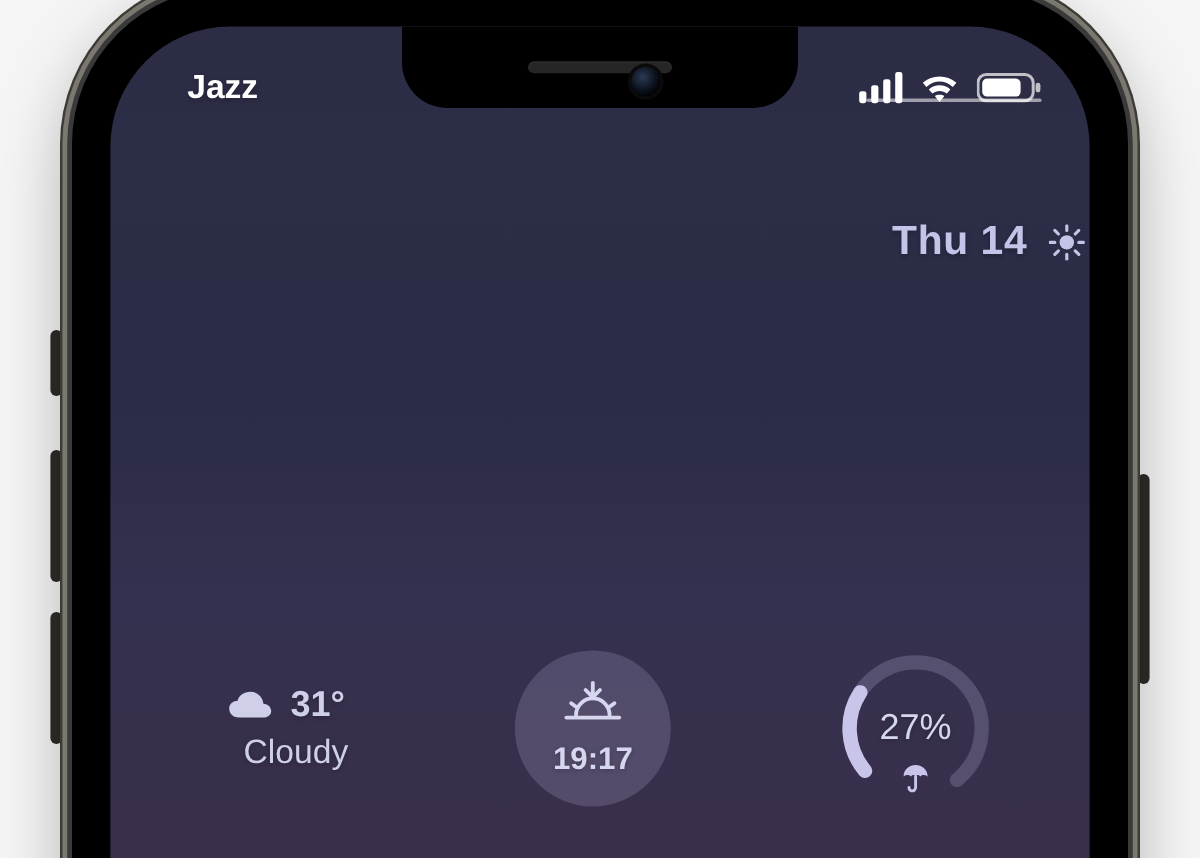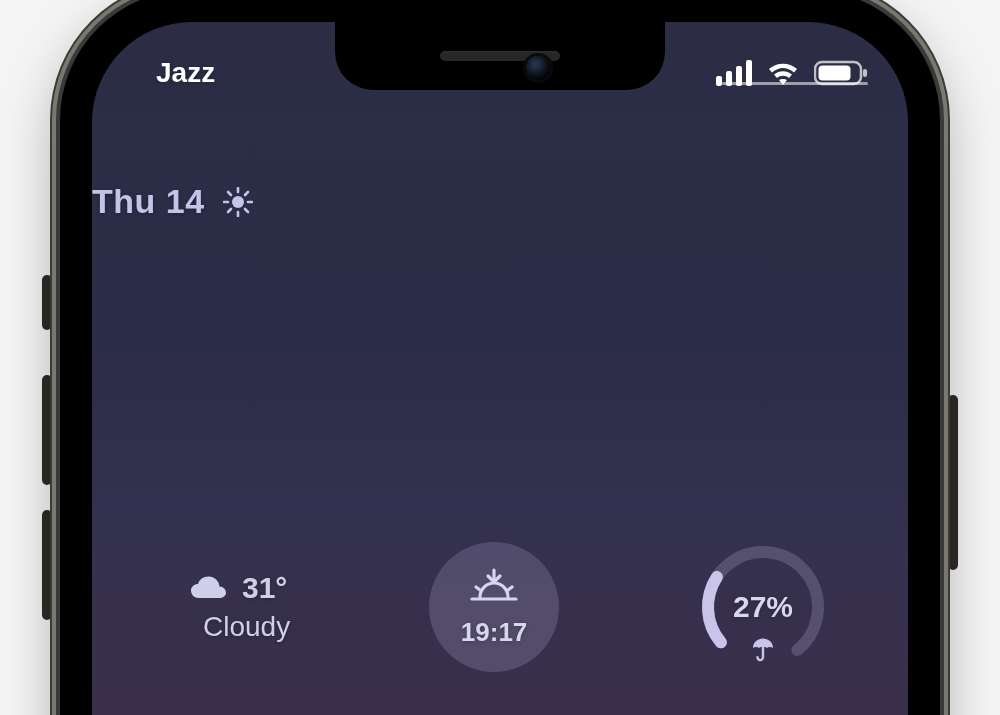--- a/index.html
+++ b/index.html
@@ -130,20 +130,21 @@
     background: rgba(255,255,255,.55);
     border-radius: 2px;
   }
 
   
   .ls-content {
     position: absolute;
     top: 160px;
     left: 0; right: 4px;
     display: flex;
+    flex-direction: column;
     align-items: flex-end;
     color: #c9c9ee;
   }
   .date-row {
     display: flex;
     align-items: center;
     gap: 18px;
     font-size: 34px;
     font-weight: 600;
     letter-spacing: .5px;
@@ -194,21 +195,21 @@
   }
   .round-widget.sunset {
     background: rgba(170,160,200,.25);
   }
   .round-widget.sunset .lbl { font-size: 26px; font-weight: 600; margin-top: 6px; }
 
   .round-widget.rain {
     background: transparent;
   }
   .ring-svg { position:absolute; inset:0; }
-  .rain .pct { font-size: 30px; font-weight: 700; }
+  .rain .pct { font-size: 30px; font-weight: 400; }
   .rain .umbrella { position:absolute; bottom: 6px; left: 50%; transform: translateX(-50%); }
 
   
   .screen, .screen * { text-shadow: 0 1px 4px rgba(0,0,0,.25); }
 </style>
 </head>
 <body>
 
 <div class="stage">
   <div class="phone">

